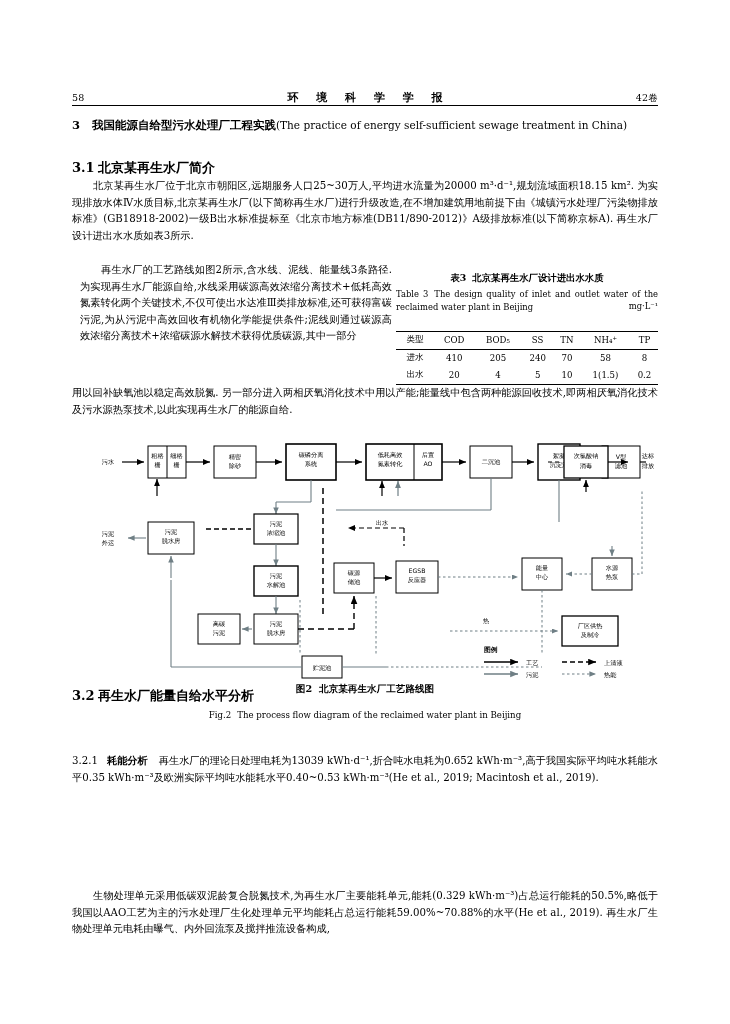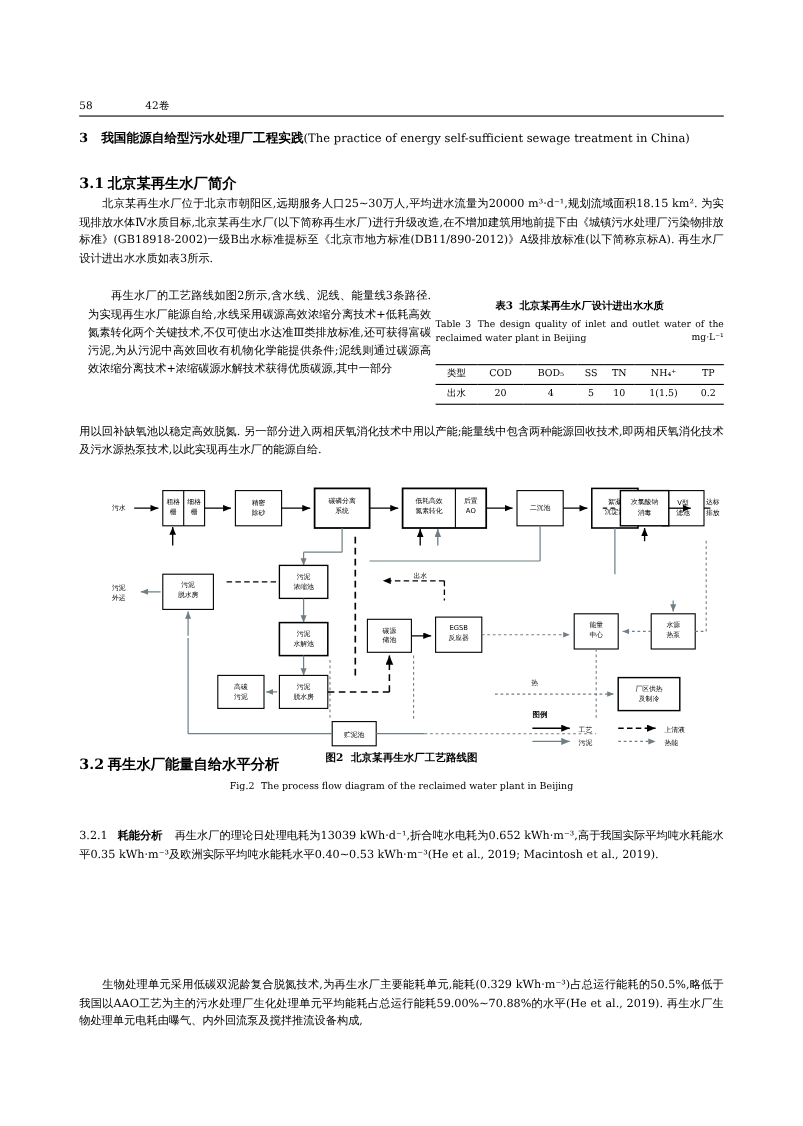--- a/index.html
+++ b/index.html
@@ -35,21 +35,21 @@
   }
   .runhead .pageno { width: 60px; text-align: left; font-family: "DejaVu Serif", serif;}
   .runhead .jtitle {
     flex: 1;
     text-align: center;
     font-weight: bold;
     font-size: 11px;
     letter-spacing: 7px;
     text-indent: 7px;
   }
-  .runhead .vol { width: 60px; text-align: left; font-size: 9.5px; }
+  .runhead .vol { width: 60px; text-align: right; font-size: 9.5px; }
   .rule {
     position: absolute;
     left: 72px; top: 105px;
     width: 586px;
     border-top: 1px solid #000;
   }
   
   .h-sec {
     position: absolute;
     left: 72px;
@@ -132,20 +132,21 @@
   .figcap .en { font-size: 8.6px; margin-top: 14px; }
   .figcap .en .lbl { margin-right: 6px; }
 </style>
 </head>
 <body>
 
 <div class="page">
 
   <div class="runhead">
     <span class="pageno">58</span>
+    <span class="jtitle">环 境 科 学 学 报</span>
     <span class="vol">42卷</span>
   </div>
   <div class="rule"></div>
 
   <div class="h-sec" style="top:117px;">
     <span class="num">3</span><span>我国能源自给型污水处理厂工程实践</span><span class="en">(The practice of energy self-sufficient sewage treatment in China)</span>
   </div>
 
   <div class="h-sub" style="top:160px;">
     <span class="num">3.1</span><span>北京某再生水厂简介</span>
@@ -172,20 +173,29 @@
           <th>COD</th>
           <th>BOD₅</th>
           <th>SS</th>
           <th>TN</th>
           <th>NH₄⁺</th>
           <th>TP</th>
         </tr>
       </thead>
       <tbody>
         <tr>
+          <td>进水</td>
+          <td>410</td>
+          <td>205</td>
+          <td>240</td>
+          <td>70</td>
+          <td>58</td>
+          <td>8</td>
+        </tr>
+        <tr>
           <td>出水</td>
           <td>20</td>
           <td>4</td>
           <td>5</td>
           <td>10</td>
           <td>1(1.5)</td>
           <td>0.2</td>
         </tr>
       </tbody>
     </table>

